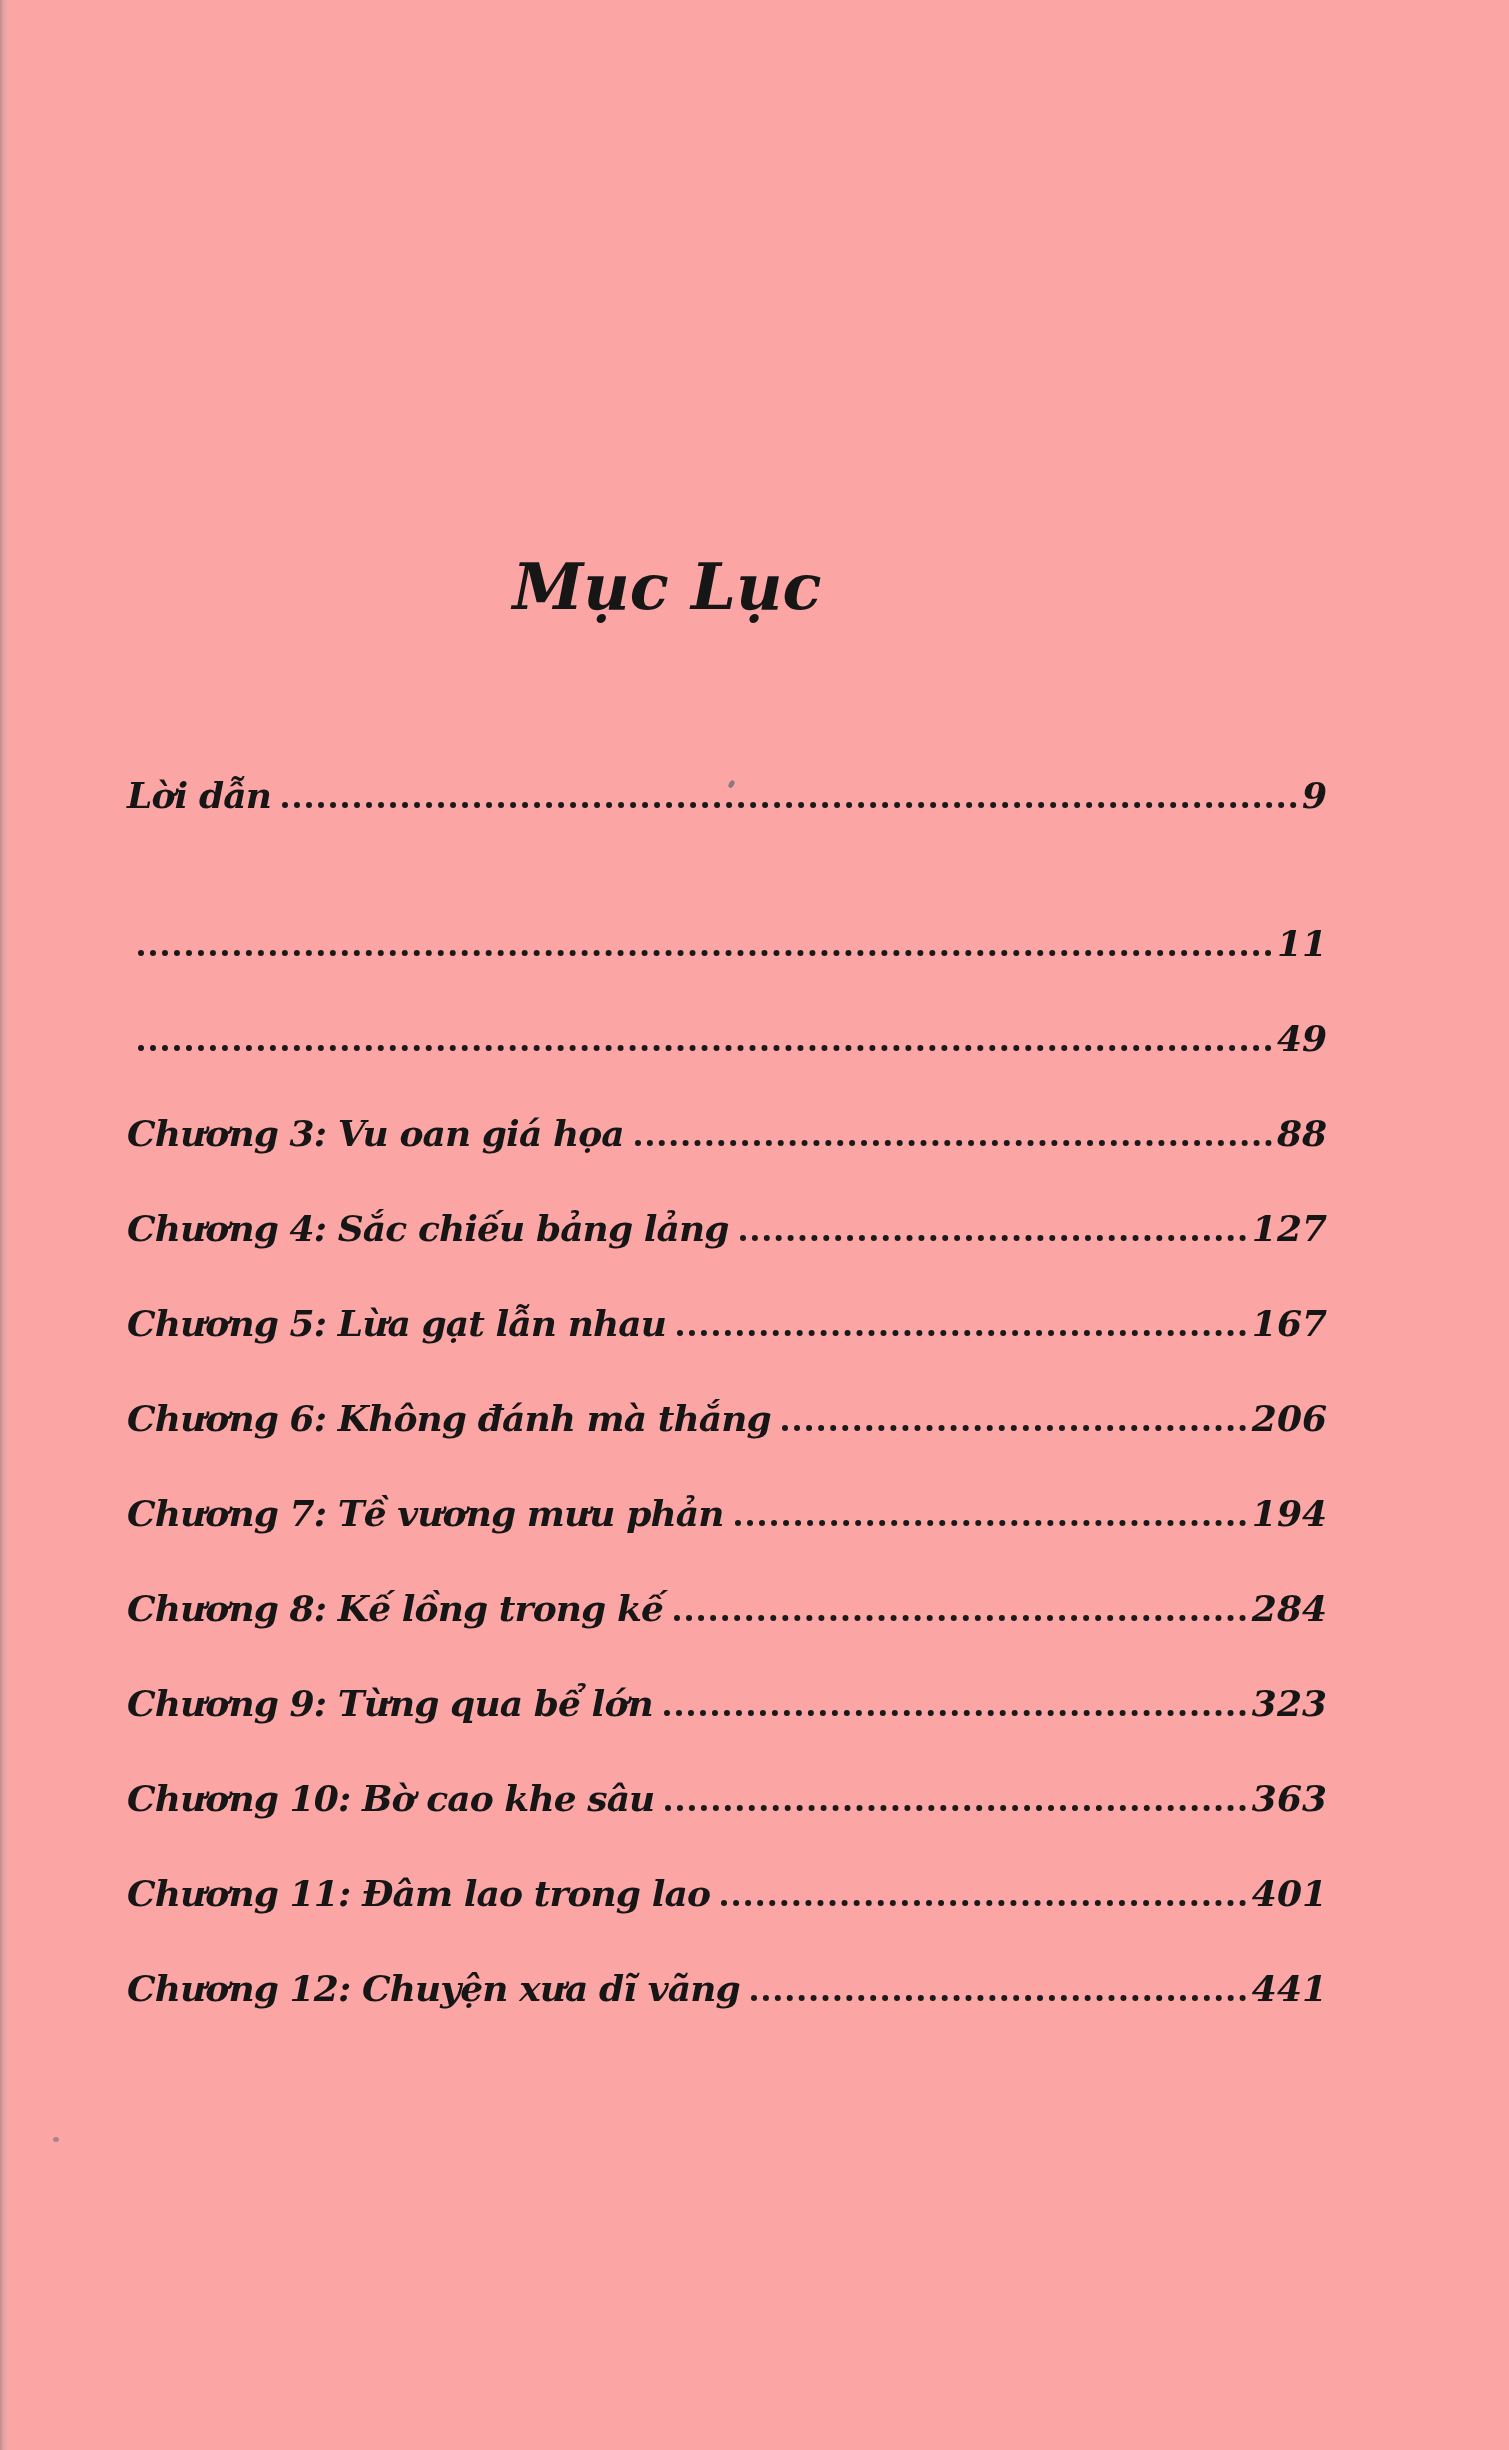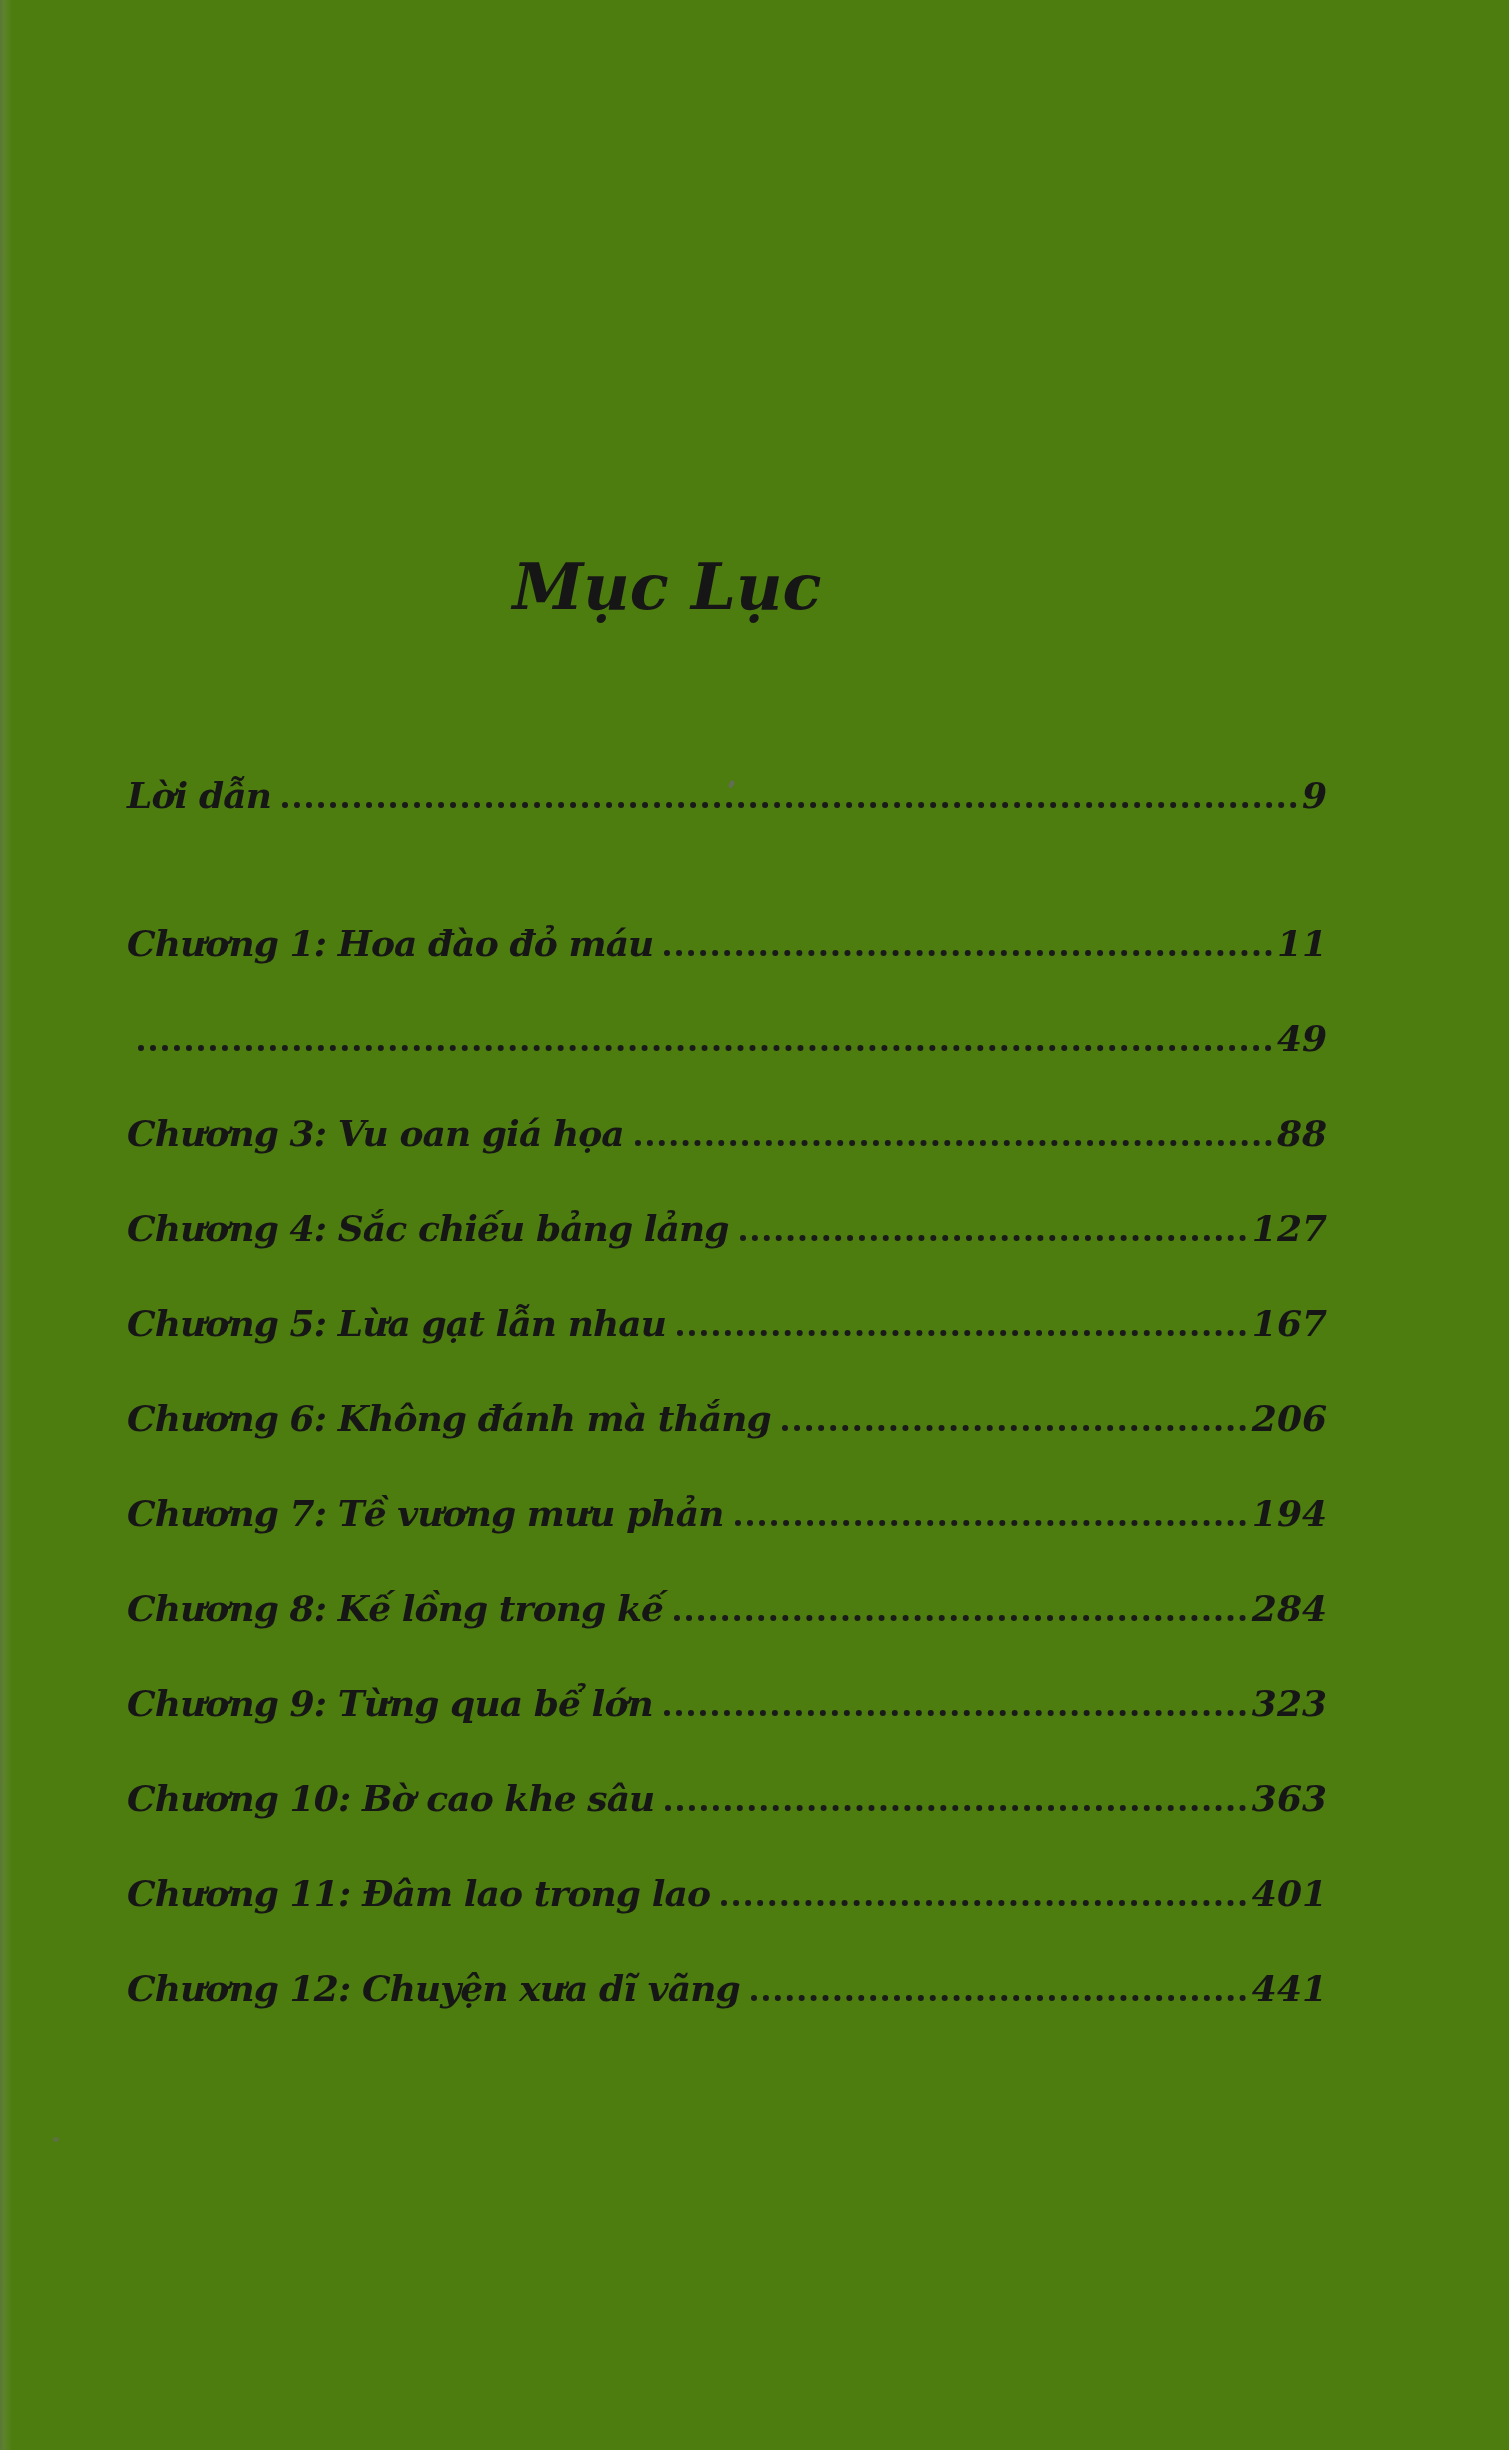--- a/index.html
+++ b/index.html
@@ -4,21 +4,21 @@
 <style>
   html, body {
     margin: 0;
     padding: 0;
     background: #e8e8e8;
   }
   .page {
     position: relative;
     width: 1510px;
     height: 2450px;
-    background: #4d7c0f;
+    background: #fca5a5;
     overflow: hidden;
     font-family: "DejaVu Serif", "Liberation Serif", serif;
     color: #161616;
   }
   
   .scan-edge {
     position: absolute;
     left: 0;
     top: 0;
     width: 12.7px;
@@ -108,21 +108,20 @@
 
   <h1 class="title">Mục Lục</h1>
 
   <div class="toc" id="toc">
       <div class="toc-row first">
         <span class="toc-label">Lời dẫn</span>
         <span class="leader"></span>
         <span class="toc-num">9</span>
       </div>
       <div class="toc-row">
-        <span class="toc-label">Chương 1: Hoa đào đỏ máu</span>
         <span class="leader"></span>
         <span class="toc-num">11</span>
       </div>
       <div class="toc-row">
         <span class="leader"></span>
         <span class="toc-num">49</span>
       </div>
       <div class="toc-row">
         <span class="toc-label">Chương 3: Vu oan giá họa</span>
         <span class="leader"></span>

